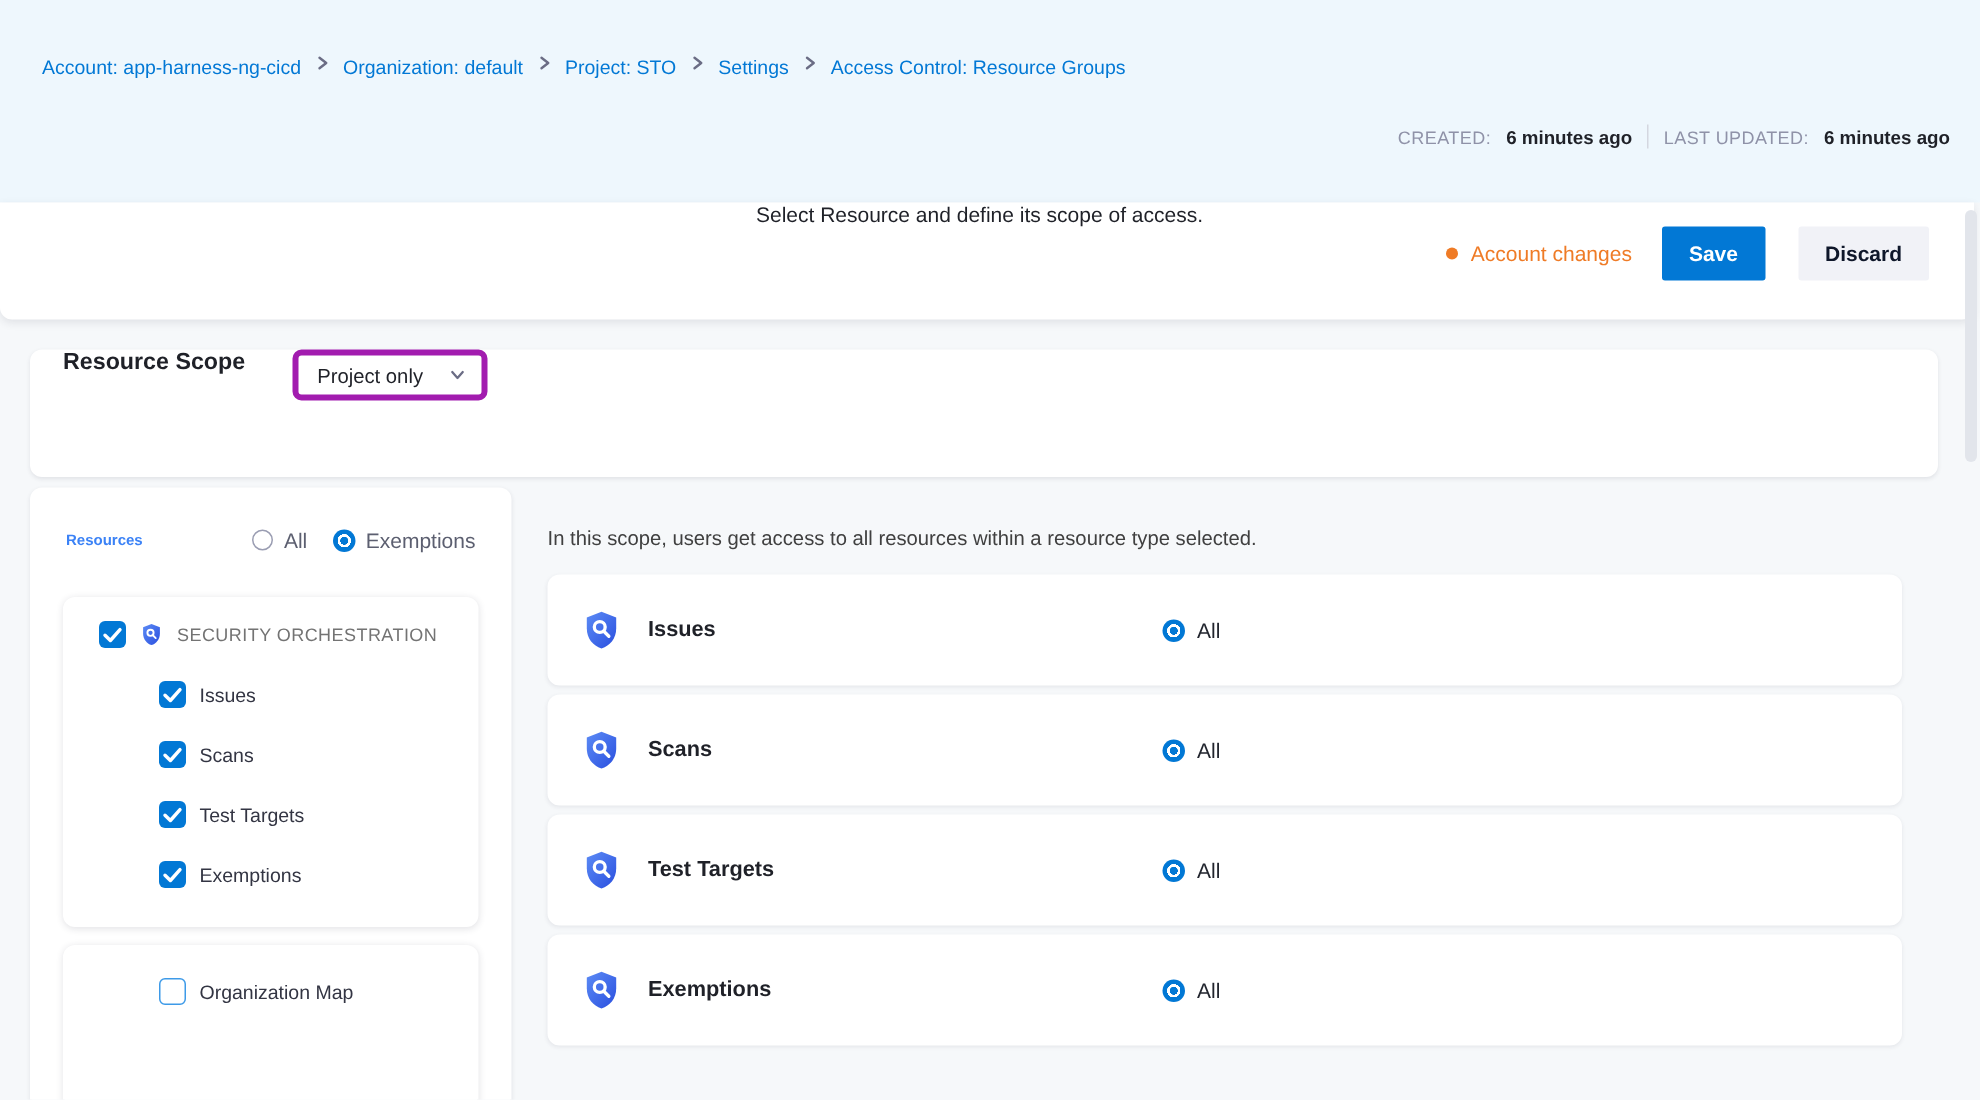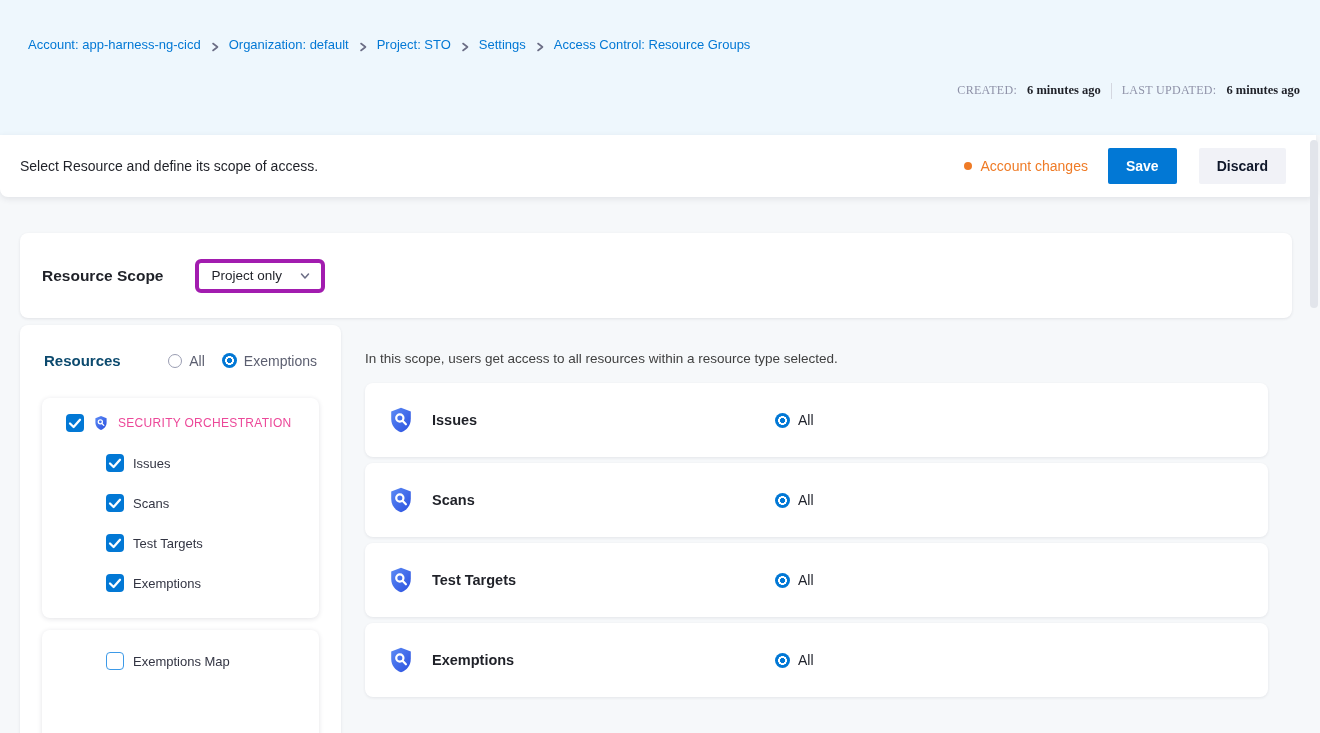--- a/index.html
+++ b/index.html
@@ -11,100 +11,100 @@
     overflow: hidden;
     color: #1f2128;
   }
   
   .header {
     position: absolute; left: 0; top: 0; width: 1320px; height: 135px;
     background: #eef7fd;
   }
   .breadcrumb {
     position: absolute; left: 28px; top: 37px;
-    display: flex; align-items: flex-end; gap: 9px;
+    display: flex; align-items: flex-start; gap: 9px;
     font-size: 13px; color: #0278d5;
   }
   .breadcrumb .crumb { cursor: pointer; }
   .breadcrumb .sep svg { display: block; }
   .page-title {
     position: absolute; left: 32px; top: 75px;
     font-size: 19px; font-weight: 600; color: #1c1e26;
   }
   .meta {
     position: absolute; right: 20px; top: 83px;
-    display: flex; align-items: flex-start; gap: 10px;
+    display: flex; align-items: flex-end; gap: 10px;
     font-size: 12px;
-    font-family: Liberation Serif, serif;
   }
   .meta .mlabel { color: #8f92a8; letter-spacing: 0.3px; }
   .meta .mvalue { color: #1f2128; font-weight: 600; font-size: 12.5px; }
   .meta .vline { width: 1px; height: 16px; background: #d4d7e0; }
 
   
   .toolbar {
-    position: absolute; left: 0; top: 135px; width: 1316px; height: 62px;
+    position: absolute; left: 0; top: 135px; width: 1316px; height: 78px;
     background: #ffffff;
     border-radius: 0 0 8px 8px;
     box-shadow: 0 2px 6px rgba(40,41,61,0.10);
     display: flex; align-items: center;
     padding: 0 30px 0 20px;
+    flex-direction: column;
   }
   .toolbar-desc { font-size: 14px; color: #1f2128; }
   .toolbar-right { margin-left: auto; display: flex; align-items: center; gap: 20px; }
   .unsaved { display: flex; align-items: center; gap: 9px; color: #ef7b26; font-size: 14px; }
   .unsaved .dot { width: 8px; height: 8px; border-radius: 50%; background: #ef7b26; }
   .btn {
     height: 36px; border: none; border-radius: 2px;
     font-family: inherit; font-size: 14px; font-weight: 700;
     padding: 0 18px; cursor: pointer;
   }
   .btn-primary { background: #0278d5; color: #ffffff; }
   .btn-secondary { background: #f1f2f7; color: #0f172a; margin-left: 2px; }
 
   
   .card {
     position: absolute; background: #ffffff; border-radius: 8px;
     box-shadow: 0 1px 3px rgba(40,41,61,0.10);
   }
   .scope-card { left: 20px; top: 233px; width: 1272px; height: 85px; }
-  .scope-inner { display: flex; align-items: center; height: 100%; padding-left: 22px; }
+  .scope-inner { display: flex; align-items: flex-start; height: 100%; padding-left: 22px; }
   .scope-label { font-size: 15.5px; font-weight: 700; color: #1f2128; }
   .dropdown {
     margin-left: 32px; width: 130px; height: 34px;
     border: 4px solid #a21caf; border-radius: 6px; background: #fff;
     display: flex; align-items: center; padding: 0 10px 0 12px;
     font-size: 13.5px; color: #1f2128; cursor: pointer;
   }
   .dropdown .chev { margin-left: auto; display: flex; }
 
   
   .resources-panel { left: 20px; top: 325px; width: 321px; height: 420px; border-radius: 8px 8px 0 0; }
   .res-header { display: flex; align-items: center; padding: 27px 24px 0 24px; }
-  .res-title { font-size: 15px; font-weight: 700; color: #0c4a6e; }
+  .res-title { font-size: 10px; font-weight: 700; color: #3b82f6; }
   .res-radios { margin-left: auto; display: flex; align-items: center; gap: 17px; }
   .radio-group { display: flex; align-items: center; gap: 7px; cursor: pointer; }
   .radio-label { font-size: 14px; color: #5c5f70; }
   .radio {
     width: 14px; height: 14px; border-radius: 50%;
     border: 1.5px solid #9a9db2; background: #fff; flex: 0 0 auto;
   }
   .radio.selected {
     border: none; width: 15px; height: 15px;
     background: radial-gradient(circle at center, #0278d5 0 2.6px, #ffffff 2.7px 4.4px, #0278d5 4.5px 8px);
   }
   .tree-card {
     position: absolute; left: 22px; width: 277px; background: #fff;
     border-radius: 8px; box-shadow: 0 1px 5px rgba(40,41,61,0.13);
   }
   .tree-card.sec { top: 73px; height: 220px; }
   .tree-card.disc { top: 305px; height: 120px; }
   .tree-parent { display: flex; align-items: center; gap: 9px; padding: 16px 0 0 24px; }
   .tree-parent .group-label {
-    font-size: 12px; font-weight: 500; color: #ec4899; letter-spacing: 0.3px;
+    font-size: 12px; font-weight: 500; color: #737373; letter-spacing: 0.3px;
   }
   .tree-child { display: flex; align-items: center; gap: 9px; padding-left: 64px; margin-top: 22px; }
   .tree-child .child-label { font-size: 13px; color: #333543; }
   .checkbox {
     width: 18px; height: 18px; border-radius: 4px; flex: 0 0 auto; cursor: pointer;
   }
   .checkbox.checked { background: #0278d5; display: flex; align-items: center; justify-content: center; }
   .checkbox.unchecked { background: #fff; border: 1.5px solid #3d9ae8; }
 
   
@@ -284,21 +284,21 @@
             <use href="#sym-check"></use>
           </svg>
         </span>
       <span class="child-label">Exemptions</span>
     </div>
   </div>
 
   <div class="tree-card disc">
     <div class="tree-child">
       <span class="checkbox unchecked"></span>
-      <span class="child-label">Exemptions Map</span>
+      <span class="child-label">Organization Map</span>
     </div>
   </div>
 </div>
 
 <p class="main-desc">In this scope, users get access to all resources within a resource type selected.</p>
 
 <div class="res-row" style="top:383px">
   <span class="row-icon">
       <svg class="icon28">
         <use href="#sym-shield-search"></use>

